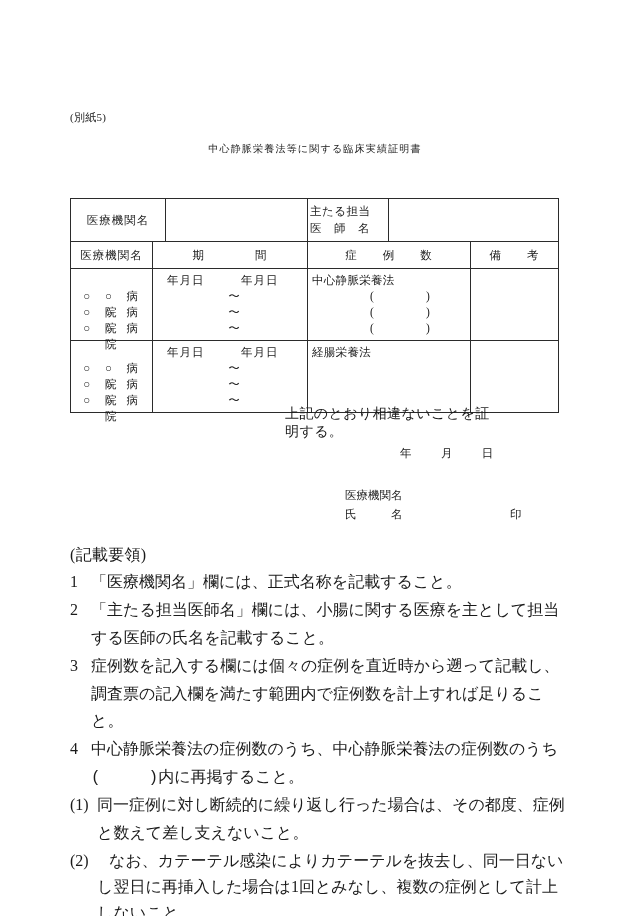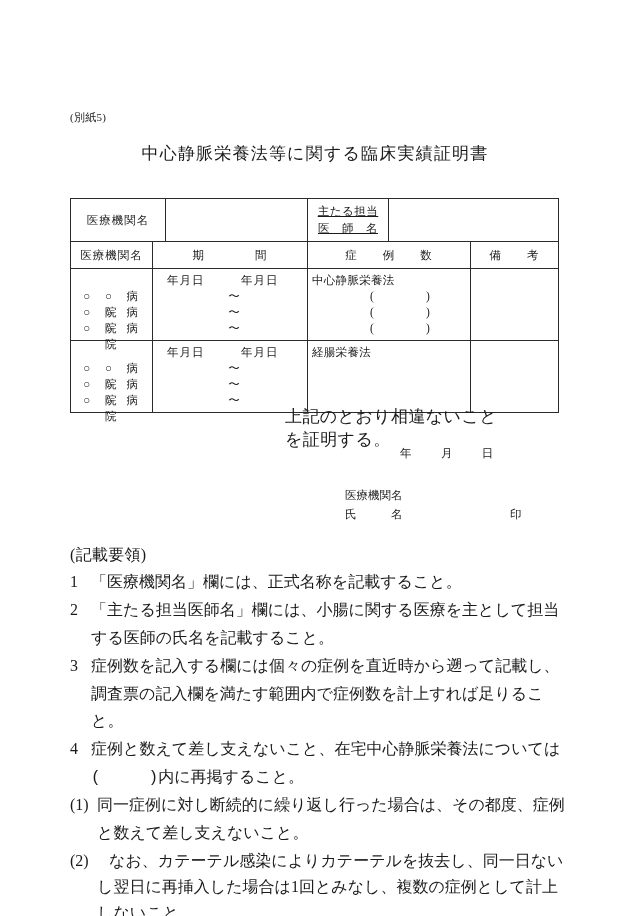--- a/index.html
+++ b/index.html
@@ -31,21 +31,21 @@
     top: 86px;
     font-size: 11px;
     letter-spacing: 0.3px;
   }
   .doc-title {
     position: absolute;
     left: 0;
     top: 118px;
     width: 630px;
     text-align: center;
-    font-size: 17px;
+    font-size: 10px;
     letter-spacing: 1.2px;
     font-family: Liberation Mono, monospace;
   }
 
   
   .form-table {
     position: absolute;
     left: 70px;
     top: 174px;
     width: 488px;
@@ -60,26 +60,25 @@
     line-height: 1.45;
   }
 
   .cell-label {
     text-align: center;
     vertical-align: middle !important;
     letter-spacing: 1px;
     padding: 3px 2px !important;
   }
   .cell-label-2line {
-    text-align: center;
+    text-align: left;
     vertical-align: middle !important;
     letter-spacing: 0.5px;
     padding: 3px 2px !important;
     line-height: 1.35;
-    text-decoration: underline;
   }
   .cell-blank { }
 
   .colhead {
     text-align: center;
     vertical-align: middle !important;
     letter-spacing: 1px;
     padding: 3px 2px !important;
     height: 20px;
   }
@@ -149,21 +148,21 @@
     height: 16px;
   }
 
   .remarks-cell { }
 
   
   .certify {
     position: absolute;
     left: 285px;
     top: 381px;
-    font-size: 17px;
+    font-size: 14px;
     letter-spacing: 0.4px;
   }
   .date-line {
     position: absolute;
     left: 400px;
     top: 422px;
     font-size: 11.5px;
   }
   .date-line span { letter-spacing: 0.5px; }
   .d-y { margin-right: 26px; }
@@ -351,21 +350,21 @@
     </div>
 
     <div class="note-item">
       <span class="marker">3</span>
       <span class="note-text">症例数を記入する欄には個々の症例を直近時から遡って記載し、調査票の記入欄を満たす範囲内で症例数を計上すれば足りること。</span>
     </div>
 
 
     <div class="note-item">
       <span class="marker">4</span>
-      <span class="note-text">症例と数えて差し支えないこと、在宅中心静脈栄養法については(　　　)内に再掲すること。</span>
+      <span class="note-text">中心静脈栄養法の症例数のうち、中心静脈栄養法の症例数のうち(　　　)内に再掲すること。</span>
     </div>
 
     <div class="note-item wide">
       <span class="marker">(1)</span>
       <span class="note-text">同一症例に対し断続的に繰り返し行った場合は、その都度、症例と数えて差し支えないこと。</span>
     </div>
 
     <div class="note-item wide">
       <span class="marker">(2)</span>
     </div>

